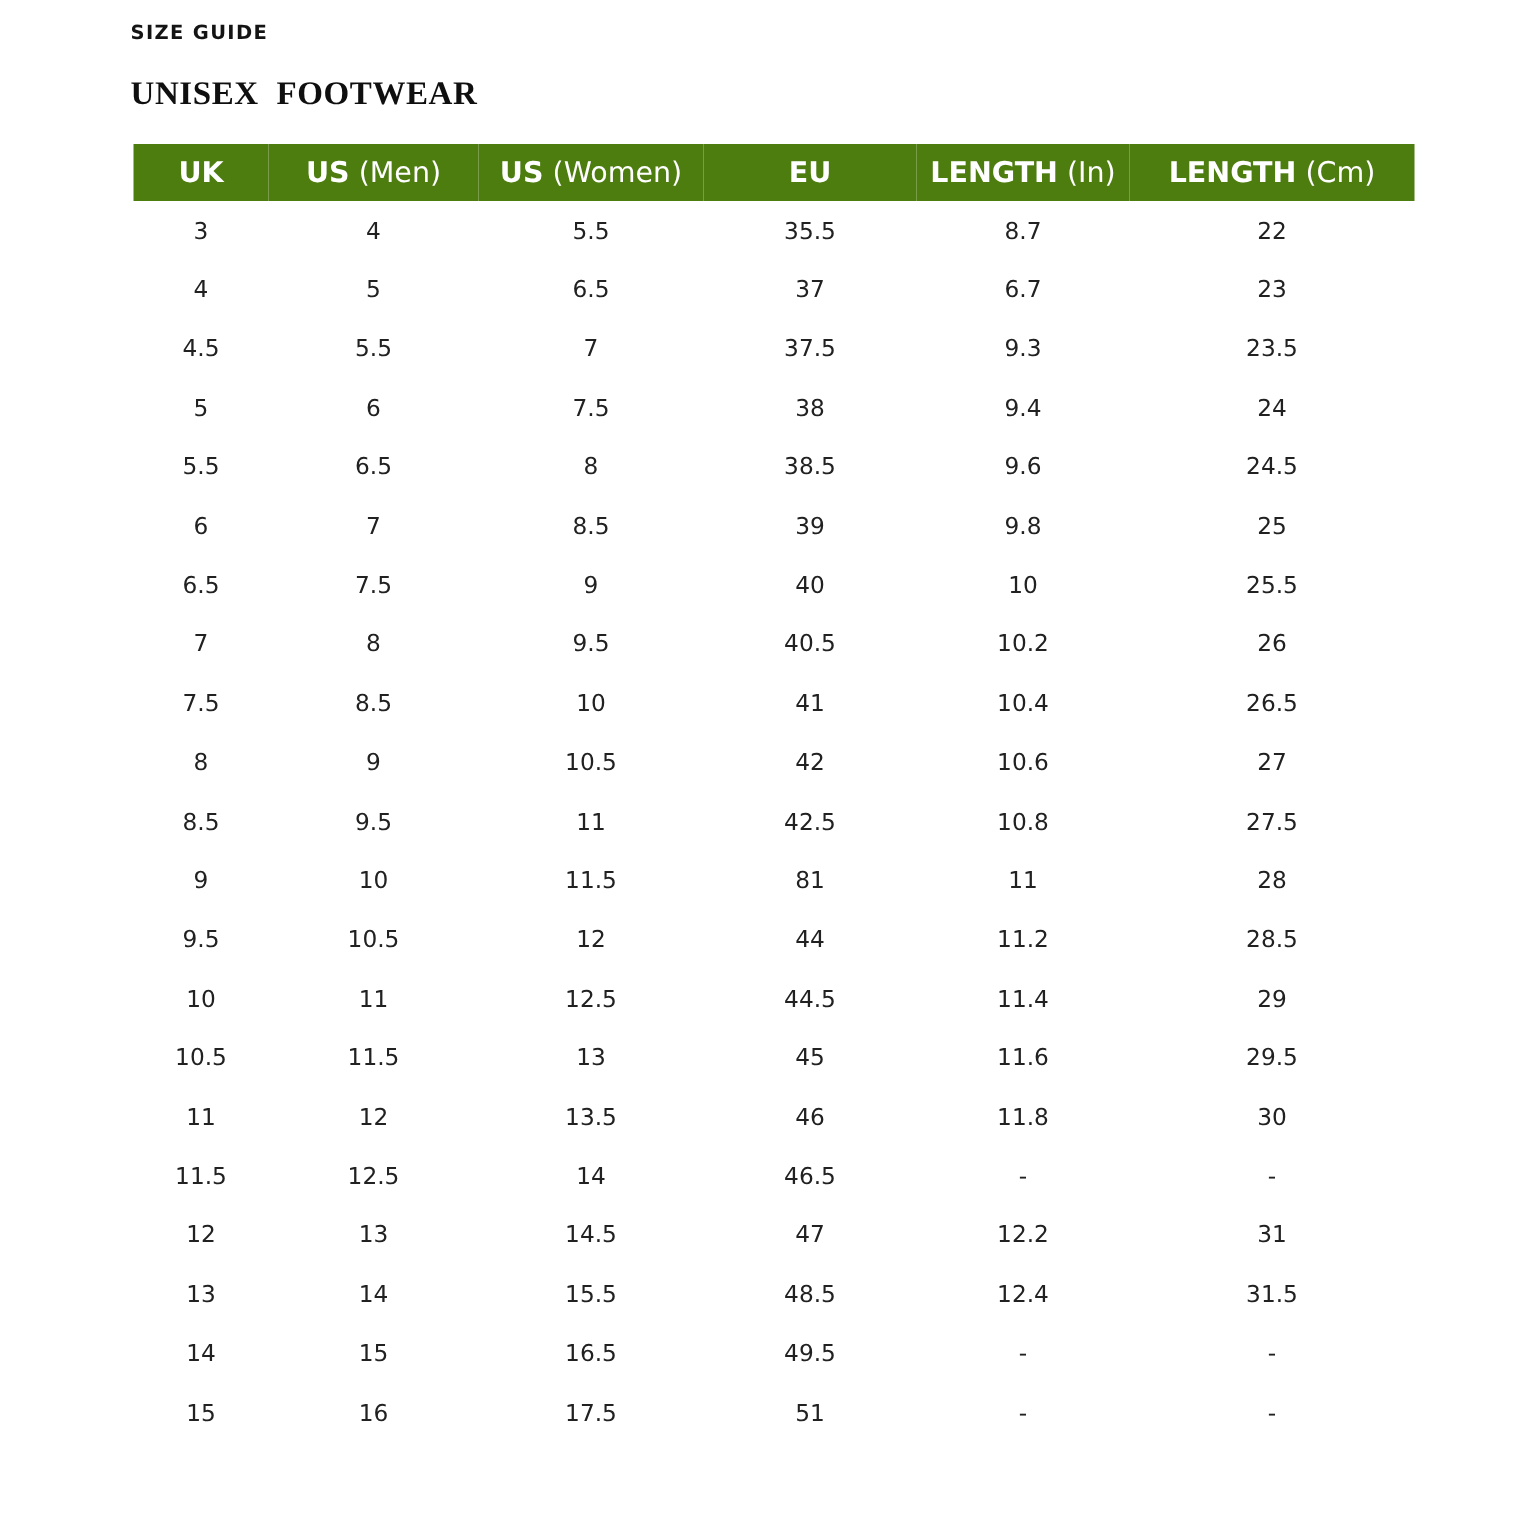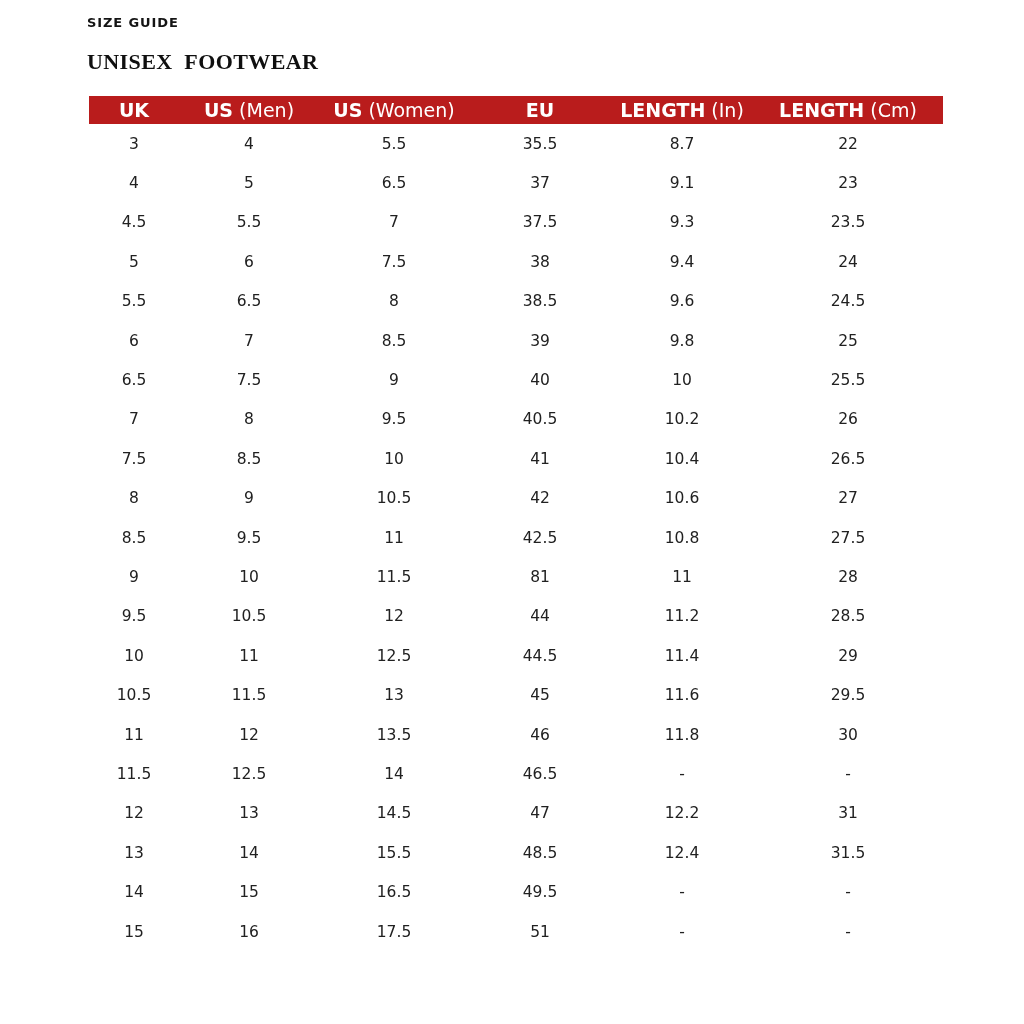--- a/index.html
+++ b/index.html
@@ -39,23 +39,23 @@
     table-layout: fixed;
     width: 854px;
   }
   table.size-table th:nth-child(1) { width: 90px; }
   table.size-table th:nth-child(2) { width: 140px; }
   table.size-table th:nth-child(3) { width: 150px; }
   table.size-table th:nth-child(4) { width: 142px; }
   table.size-table th:nth-child(5) { width: 142px; }
   table.size-table th:nth-child(6) { width: 190px; }
   table.size-table thead th {
-    background: #b91c1c;
+    background: #4d7c0f;
     color: #ffffff;
-    height: 28px;
+    height: 38px;
     font-size: 19px;
     font-weight: 700;
     text-align: center;
     vertical-align: middle;
     white-space: nowrap;
   }
   .h-sub { font-weight: 400; }
   table.size-table tbody td {
     height: 39.4px;
     text-align: center;
@@ -90,21 +90,21 @@
           <td>5.5</td>
           <td>35.5</td>
           <td>8.7</td>
           <td>22</td>
         </tr>
         <tr>
           <td>4</td>
           <td>5</td>
           <td>6.5</td>
           <td>37</td>
-          <td>9.1</td>
+          <td>6.7</td>
           <td>23</td>
         </tr>
         <tr>
           <td>4.5</td>
           <td>5.5</td>
           <td>7</td>
           <td>37.5</td>
           <td>9.3</td>
           <td>23.5</td>
         </tr>

